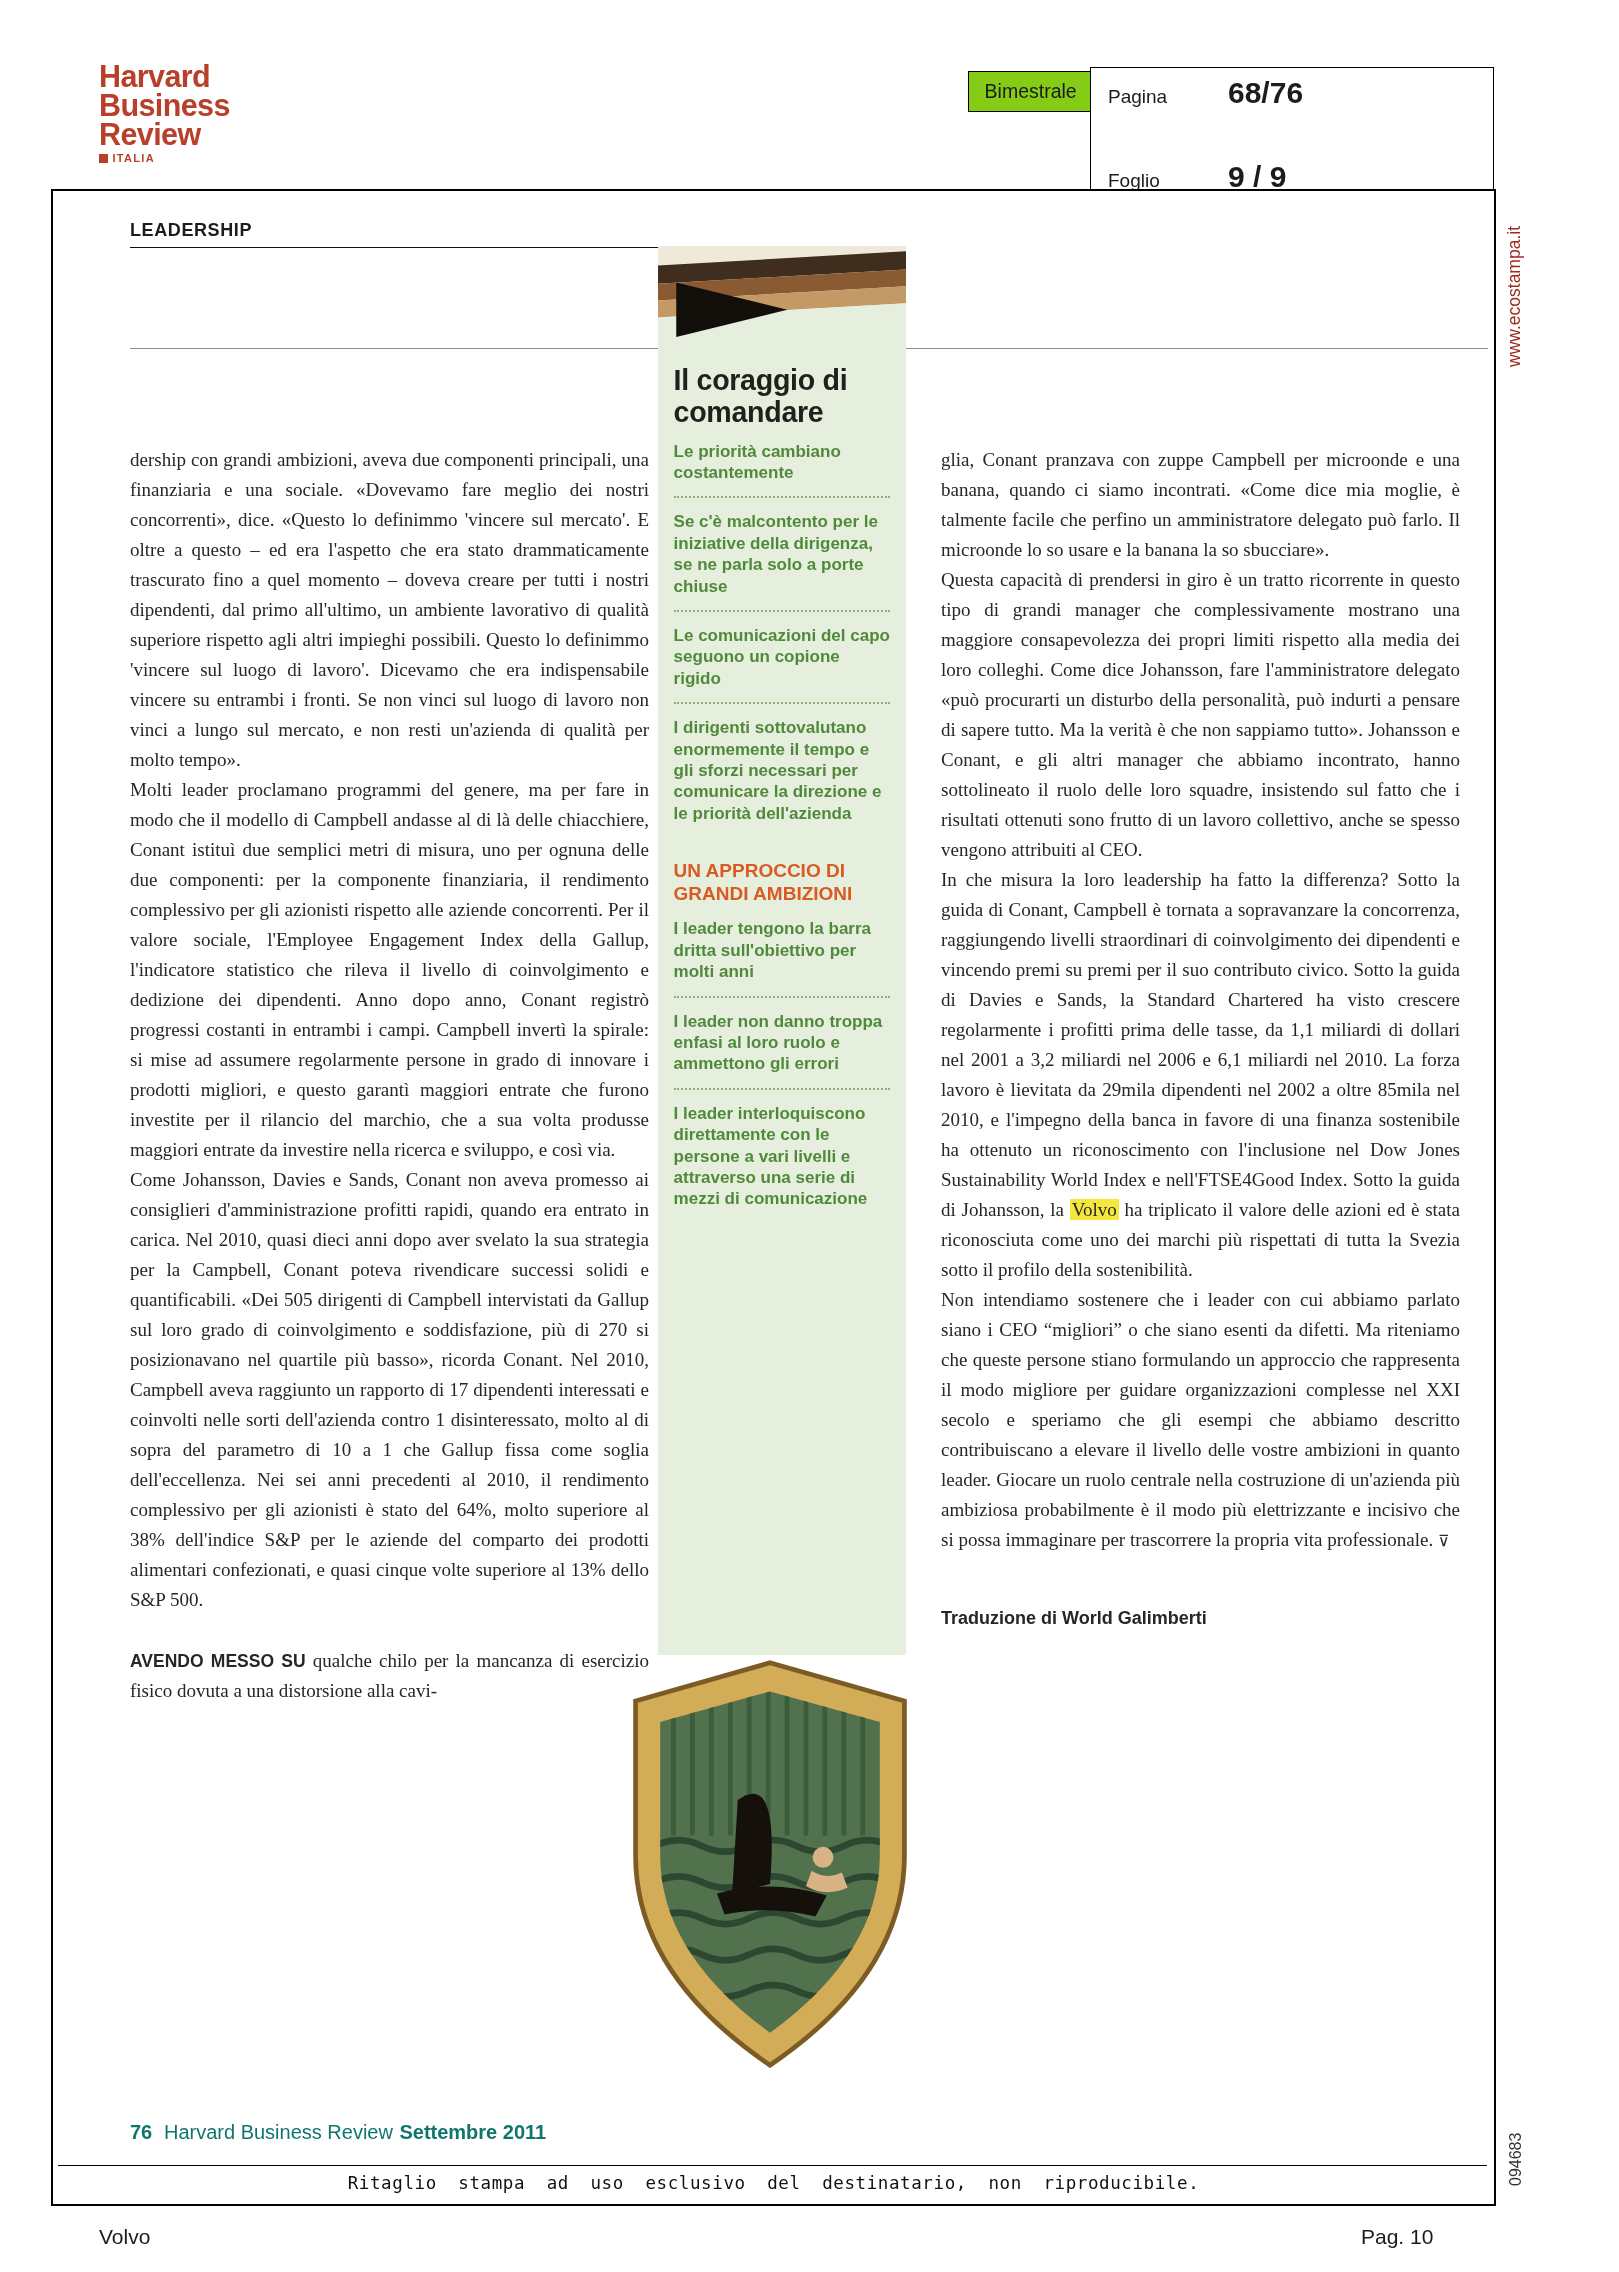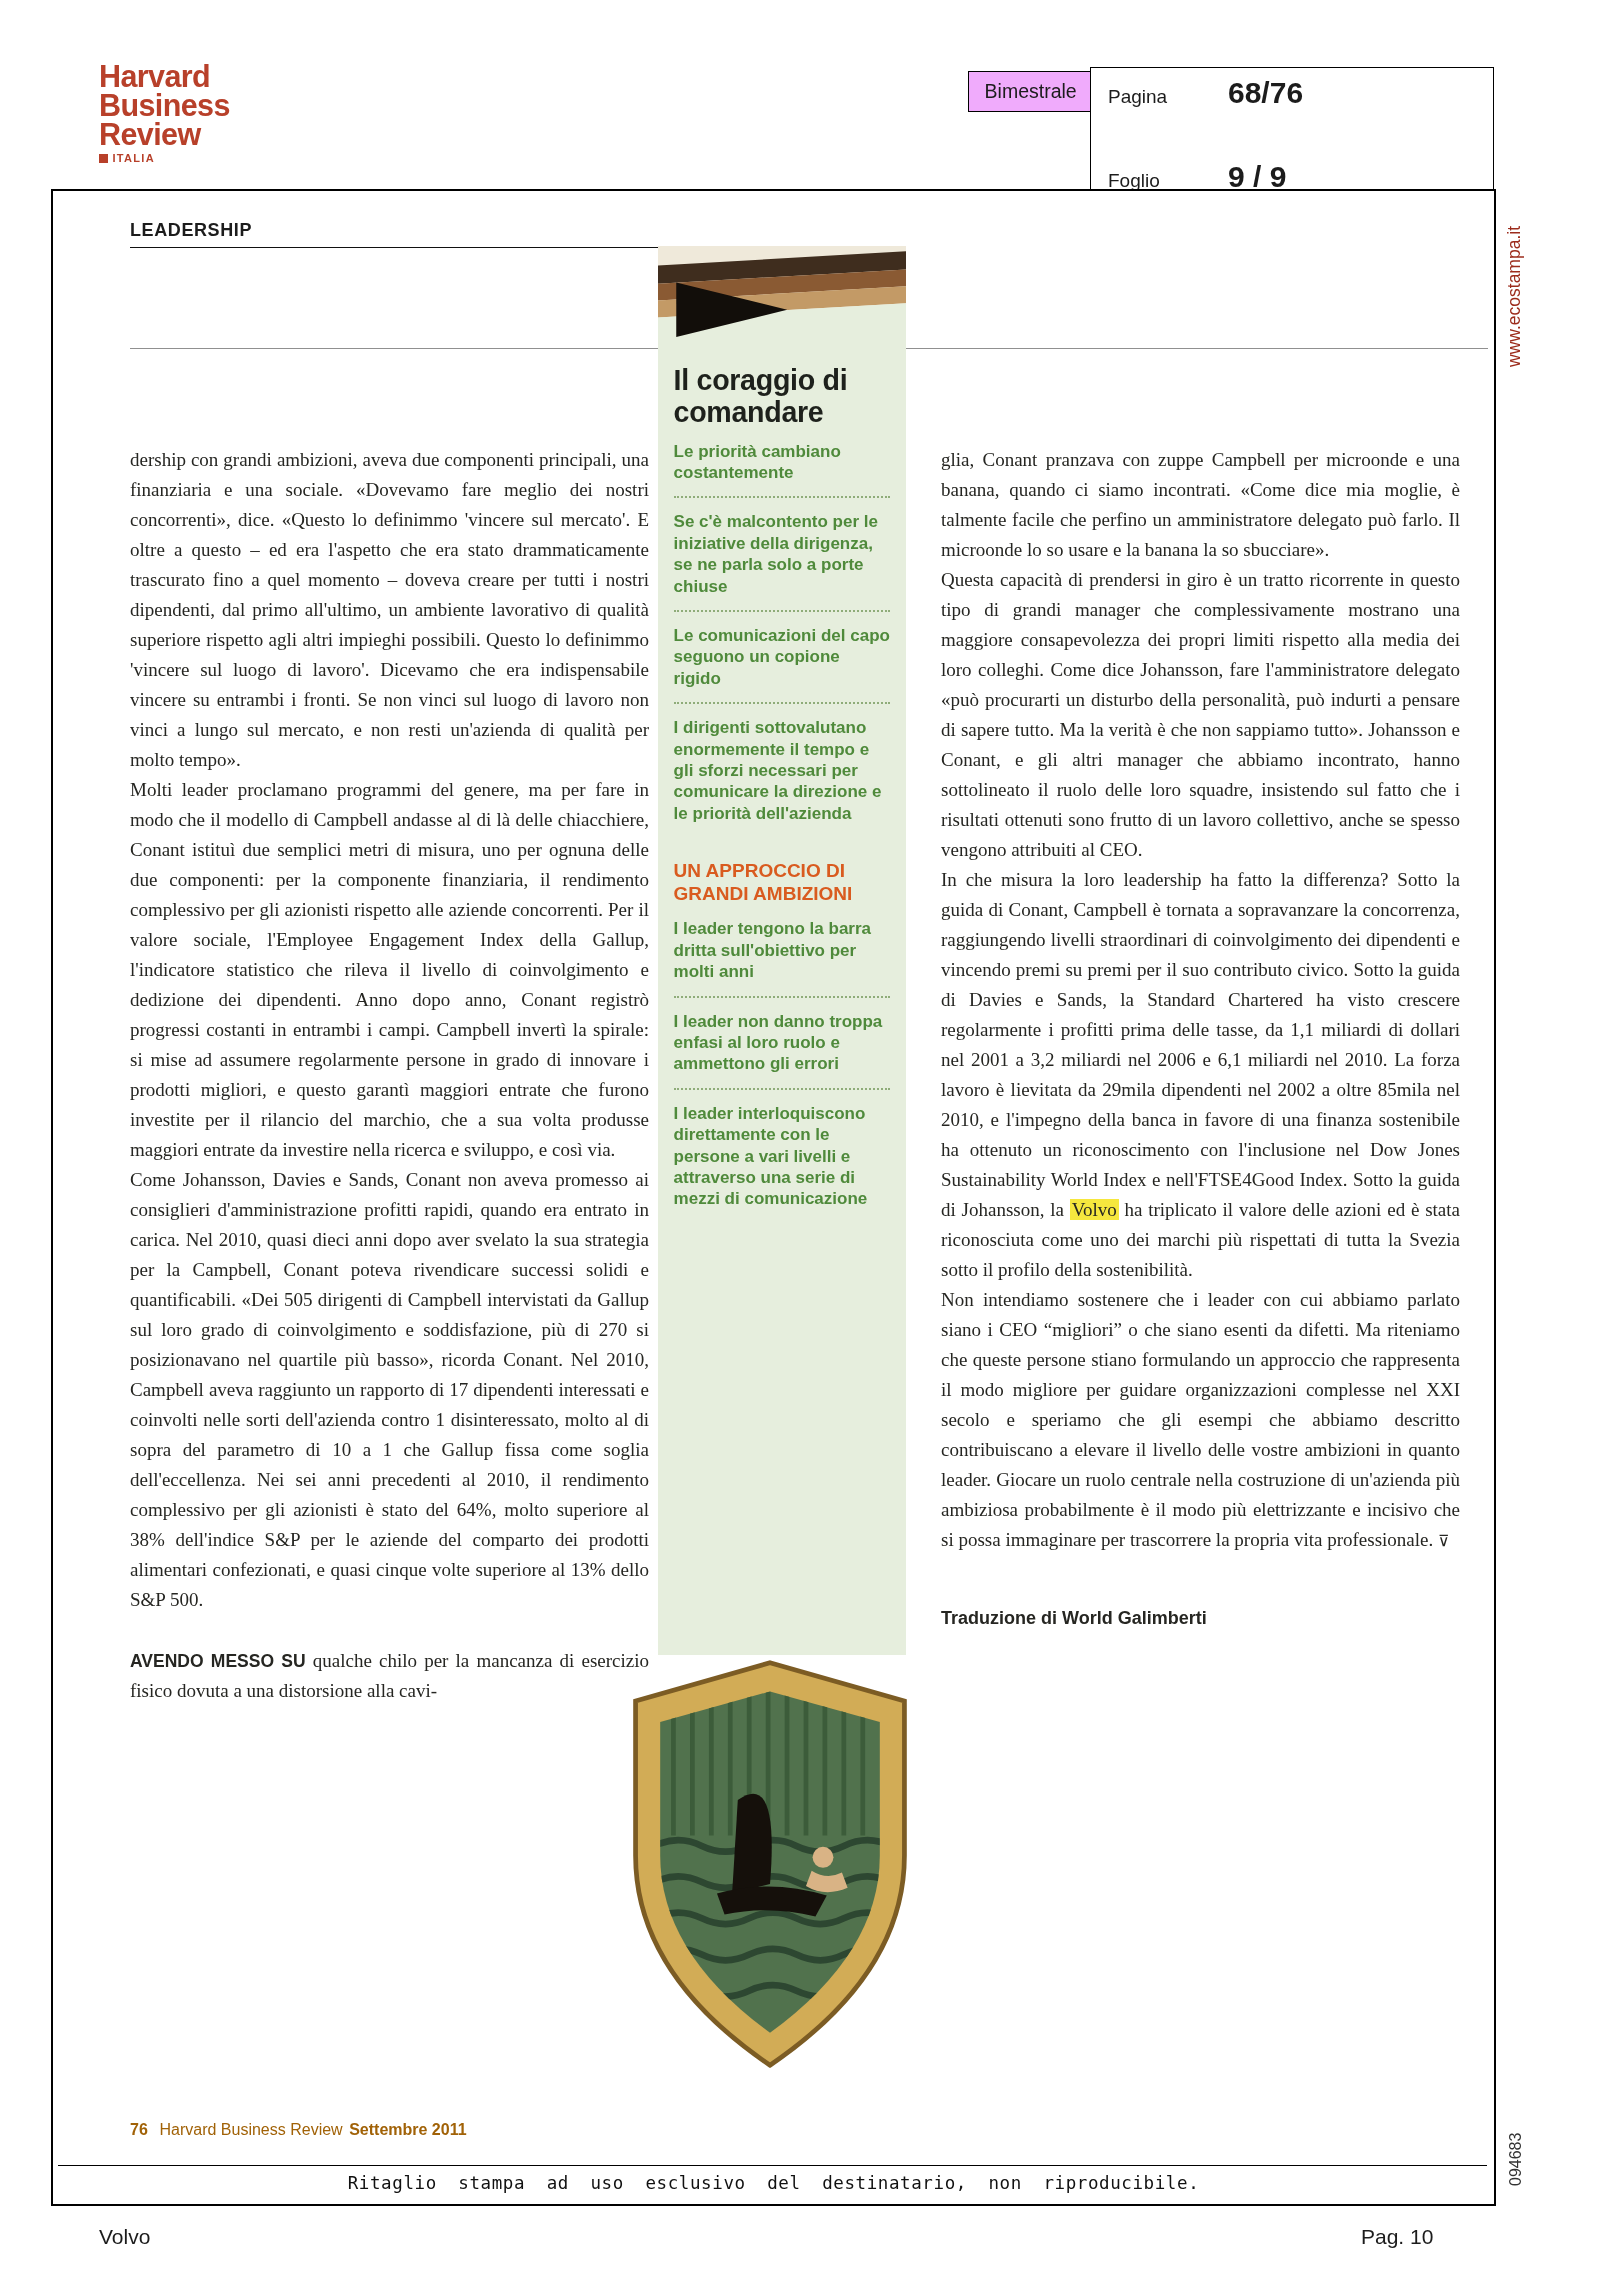--- a/index.html
+++ b/index.html
@@ -8,21 +8,21 @@
           font-family:"Liberation Sans",sans-serif; color:#1c1c1c; overflow:hidden; }
 
   
   .logo { position:absolute; left:99px; top:62px; }
   .logo-line { font-size:30.5px; font-weight:bold; color:#b8402a; line-height:29px; letter-spacing:-0.6px; }
   .logo-italia { display:flex; align-items:center; gap:4.5px; margin-top:3.2px; }
   .logo-sq { width:9px; height:9px; background:#b8402a; display:inline-block; }
   .logo-country { font-size:11px; font-weight:bold; color:#b8402a; letter-spacing:1.3px; }
 
   .freq-box { position:absolute; left:968px; top:71px; border:1.9px solid #000;
-              padding:7.8px 15.6px; font-size:19.5px; background:#f0abfc; }
+              padding:7.8px 15.6px; font-size:19.5px; background:#84cc16; }
   .meta-box { position:absolute; left:1090px; top:67px; width:404px; height:136px;
               border:1.9px solid #000; padding:7.8px 0; display:flex; flex-direction:column;
               justify-content:space-between; background:#fff; }
   .meta-row { display:flex; align-items:baseline; padding:0 17px; }
   .meta-label { font-size:19px; width:120px; color:#1c1c1c; }
   .meta-value { font-size:30px; font-weight:bold; }
   .meta-value.big { font-size:35px; }
 
   .ecostampa { position:absolute; left:1504px; top:205px; height:162px;
                writing-mode:vertical-rl; transform:rotate(180deg);
@@ -57,21 +57,21 @@
   .left-col { left:77px; width:519px; }
   .right-col { left:888px; width:519px; }
   .textcol p { margin:0; }
   .lead-par { margin-top:31px !important; }
   .lead-par strong { font-family:"Liberation Sans",sans-serif; font-size:17.5px; }
   mark { background:#f6e73e; padding:0 1.9px; color:inherit; }
   .endmark { font-family:"DejaVu Sans",sans-serif; font-size:15.6px; }
   .translation { margin-top:47px; font-family:"Liberation Sans",sans-serif;
                  font-weight:bold; font-size:18px; text-align:left; }
 
-  .mag-footer { position:absolute; left:77px; top:1930px; font-size:16px; color:#a16207; }
+  .mag-footer { position:absolute; left:77px; top:1930px; font-size:20px; color:#0f766e; }
   .mag-footer .pg { font-weight:bold; margin-right:11.7px; }
   .mag-footer .issue { font-weight:bold; margin-left:6.5px; }
 
   .disc-rule { position:absolute; left:5.2px; top:1974px; width:1429px; height:1.3px; background:#000; }
   .disclaimer { position:absolute; left:0; top:1982px; width:100%; text-align:center;
                 font-family:"DejaVu Sans Mono",monospace; font-size:17.5px;
                 word-spacing:10.4px; letter-spacing:0.6px; color:#111; }
 
   .bottom-left  { position:absolute; left:99px;  top:2225px; font-size:21px; }
   .bottom-right { position:absolute; left:1361px; top:2225px; font-size:21px; }

